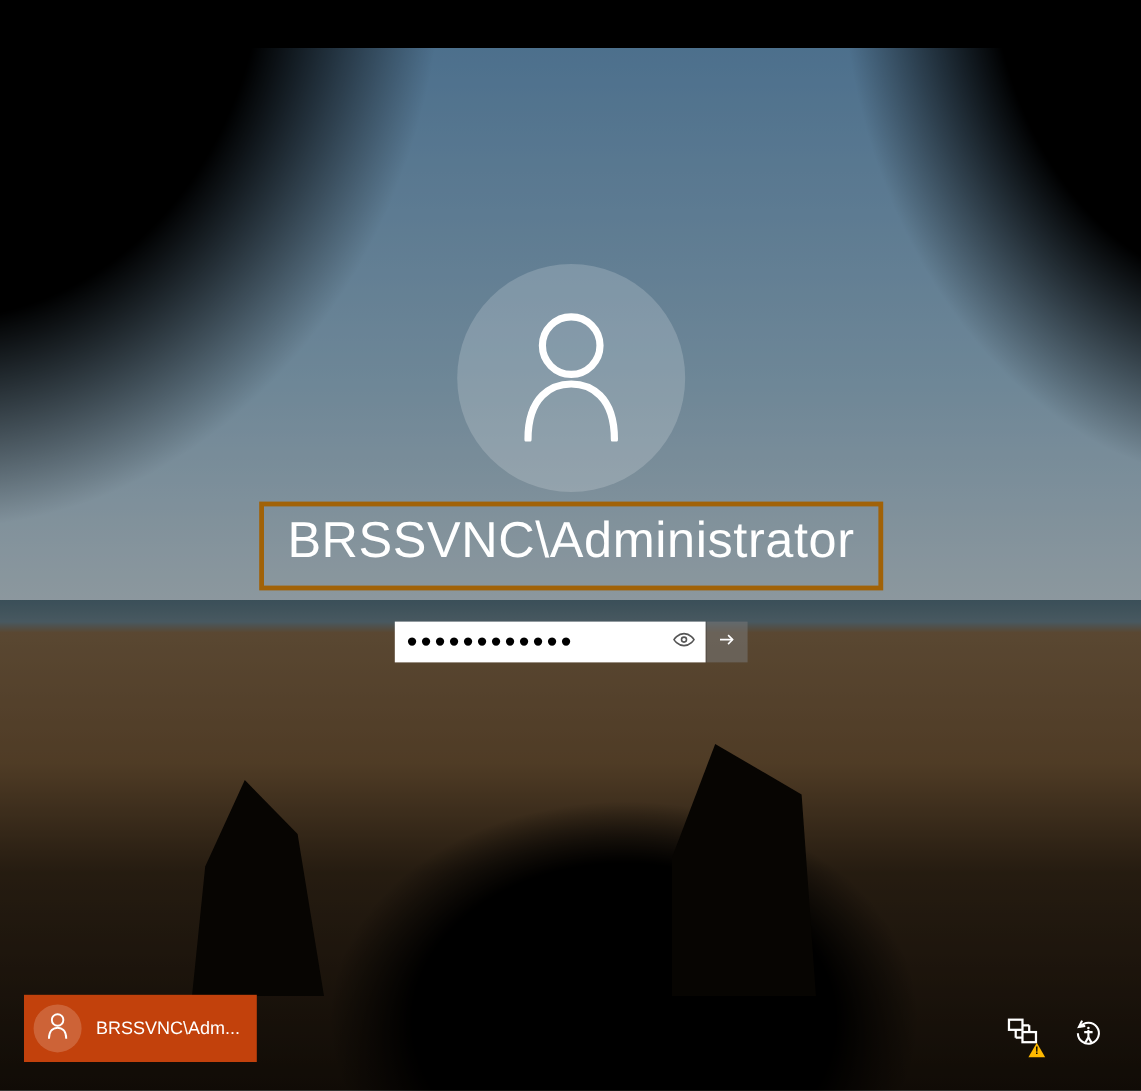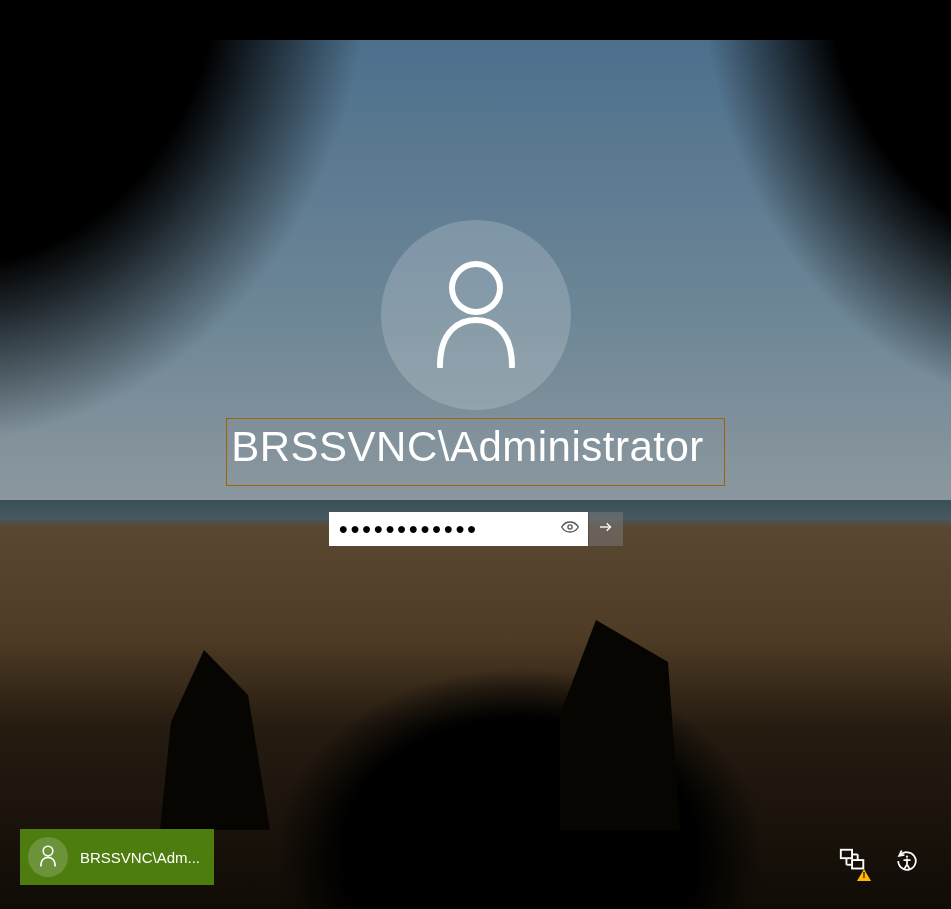--- a/index.html
+++ b/index.html
@@ -80,22 +80,22 @@
     border-radius: 50%;
     background: rgba(255,255,255,0.18);
     display: flex;
     align-items: center;
     justify-content: center;
   }
   .avatar svg { width: 100px; height: 110px; }
 
   .username-box {
     display: inline-block;
-    padding: 4px 20px 14px 4px;
-    border: 1px solid #a16207;
+    padding: 4px 20px 14px 20px;
+    border: 4px solid #a16207;
     margin-top: -2px;
   }
   .username {
     font-size: 42px;
     font-weight: 200;
     letter-spacing: 0.5px;
     white-space: nowrap;
   }
 
   .pw-row {
@@ -161,21 +161,21 @@
     align-items: center;
     gap: 12px;
     padding: 0 8px;
     cursor: pointer;
     font-size: 15px;
     white-space: nowrap;
     overflow: hidden;
     text-overflow: ellipsis;
   }
   .user-tile.selected {
-    background: #4d7c0f;
+    background: #c2410c;
   }
   .tile-avatar {
     width: 40px; height: 40px;
     border-radius: 50%;
     background: rgba(255,255,255,0.18);
     flex-shrink: 0;
     display: flex; align-items: center; justify-content: center;
   }
   .tile-avatar svg { width: 20px; height: 22px; }
   .tile-label {

